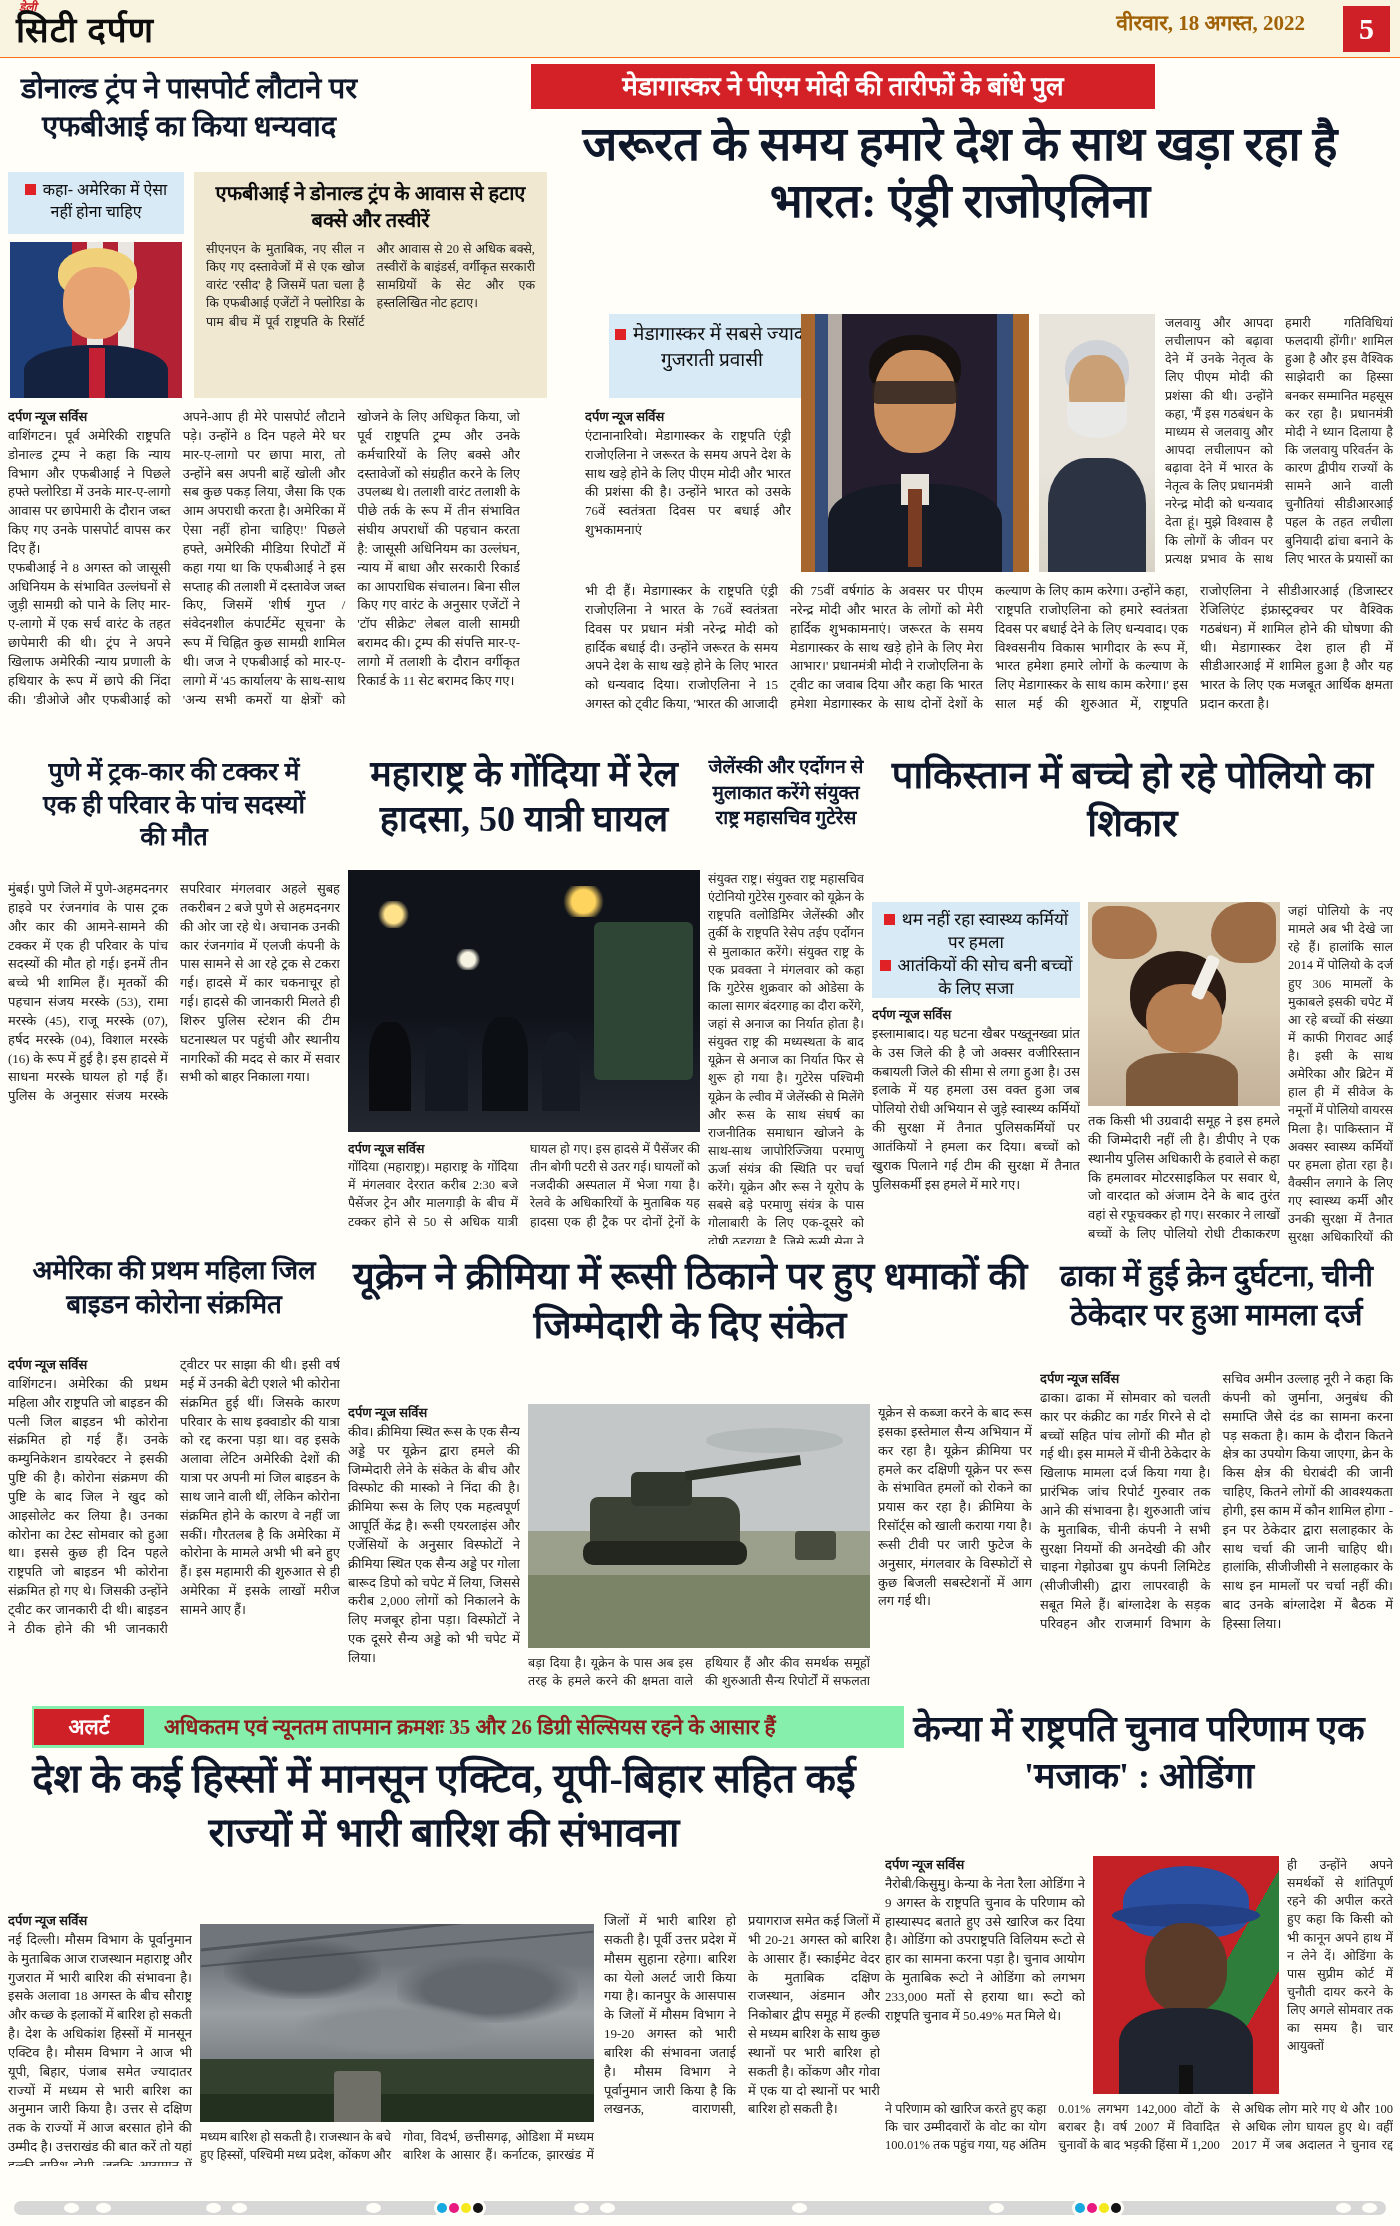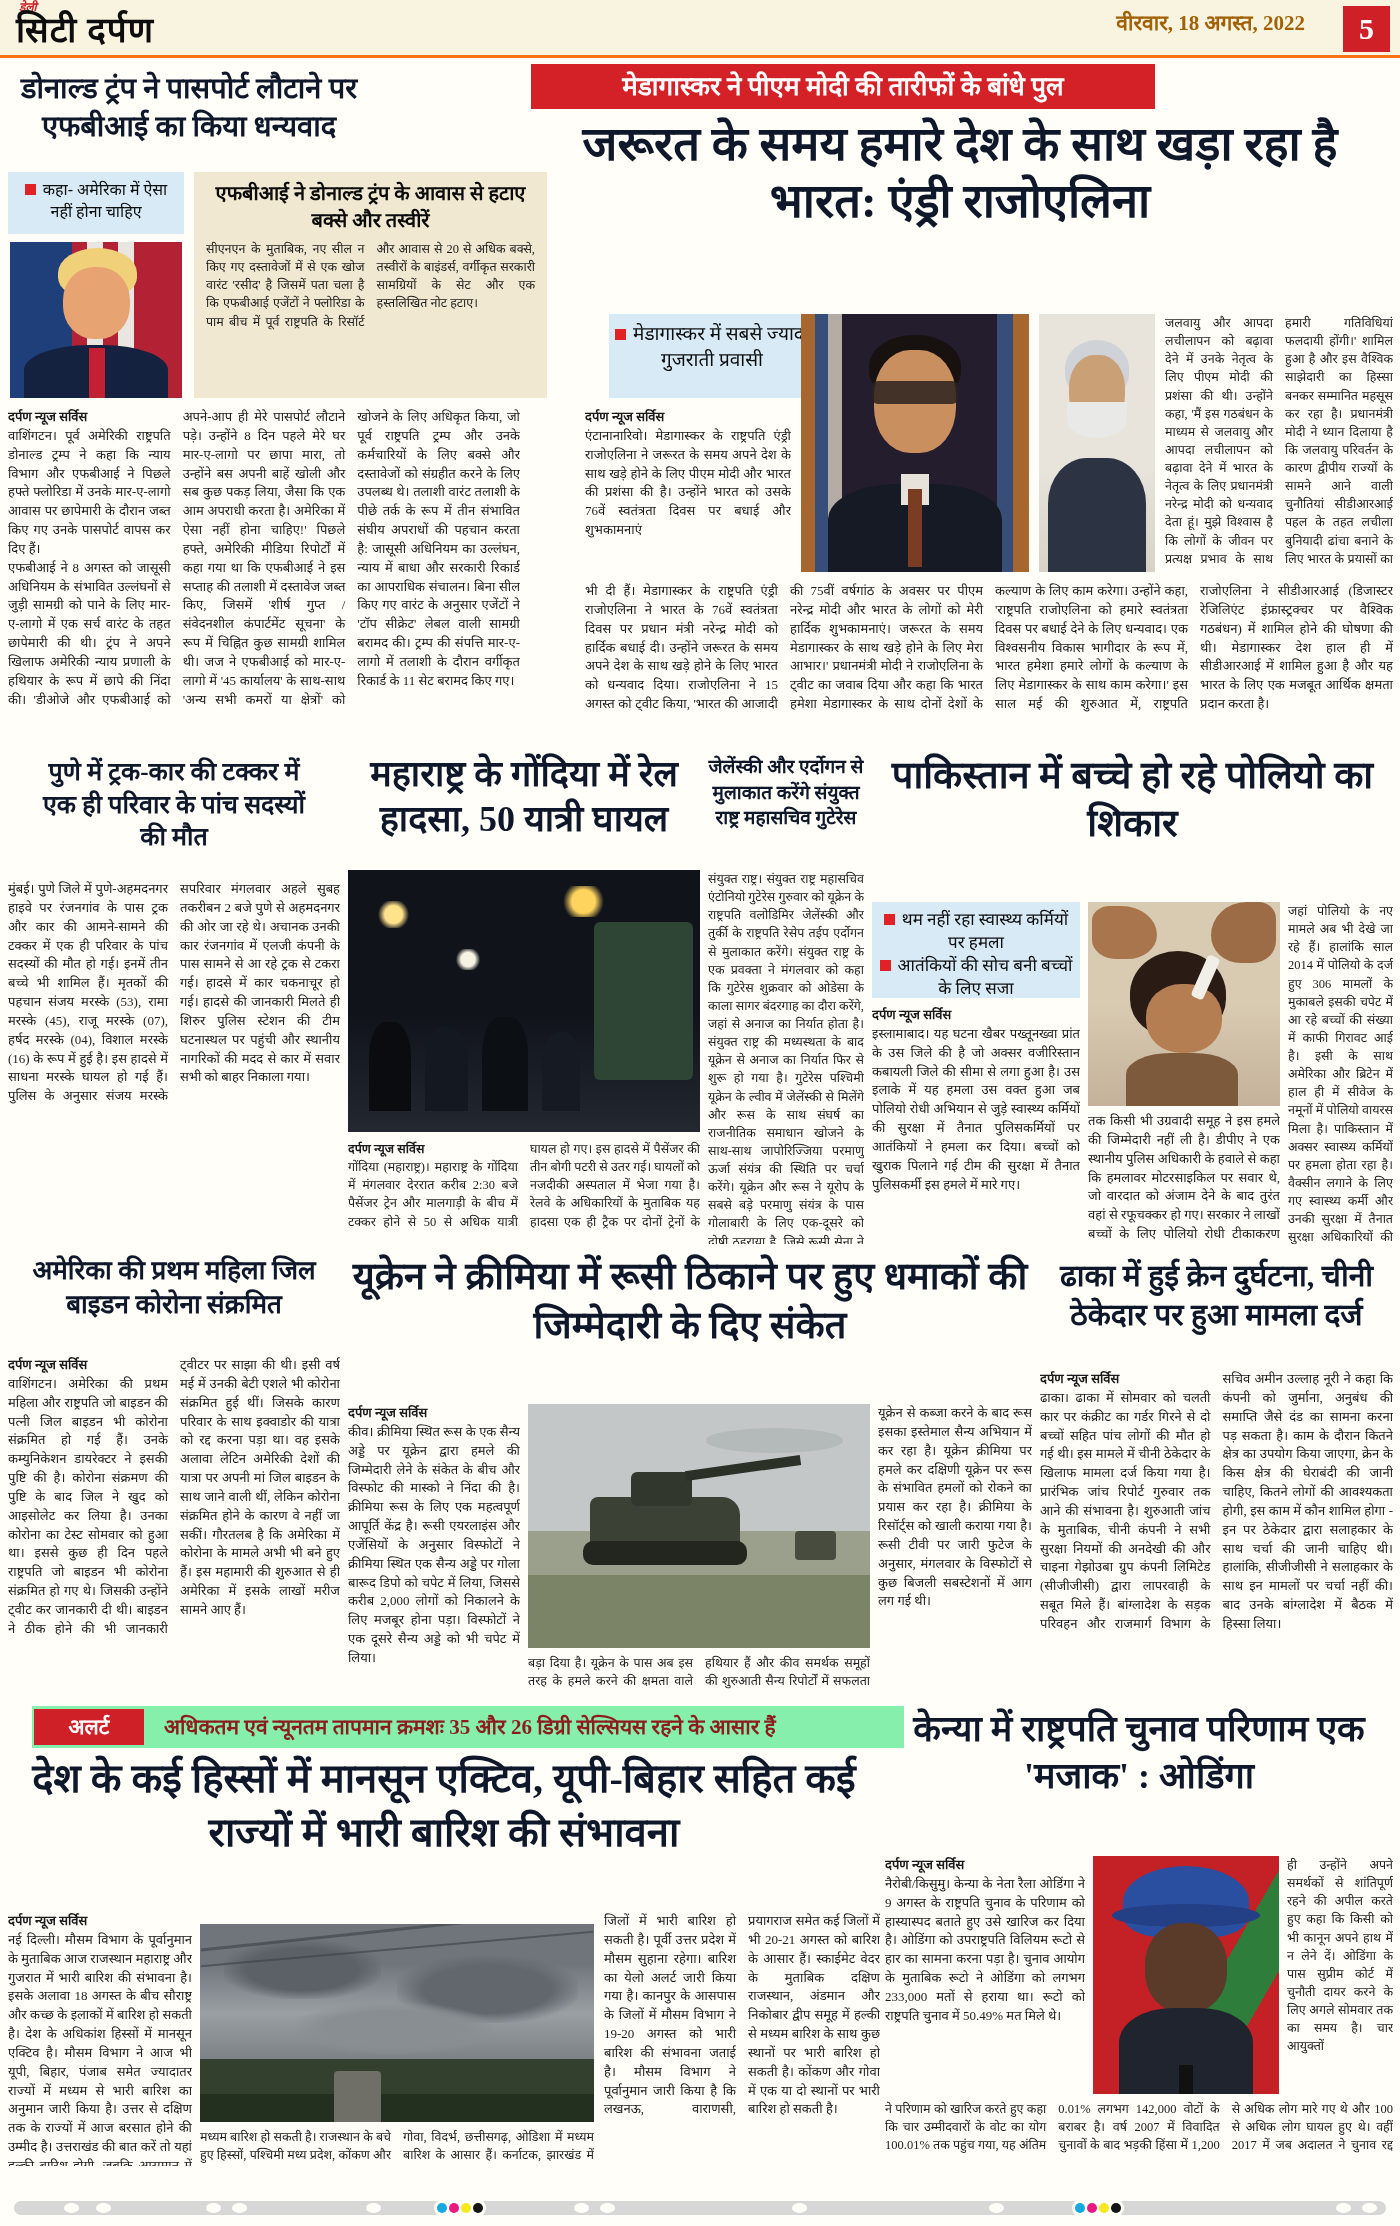--- a/index.html
+++ b/index.html
@@ -11,21 +11,21 @@
   .bt{font-size:13px;line-height:1.45;text-align:justify;overflow:hidden;}
   .byline{font-weight:700;}
   .cols2{column-count:2;column-gap:12px;}
   .cols3{column-count:3;column-gap:12px;}
   .cols4{column-count:4;column-gap:12px;}
   .kicker{background:#d7eaf6;padding:7px 6px;font-weight:400;font-size:17px;line-height:1.35;color:#0d0d0d;text-align:center;}
   .redsq{display:inline-block;width:11px;height:11px;background:#e02226;margin-right:7px;}
   .photo{position:absolute;overflow:hidden;background:#888;}
   .photo > div{position:absolute;}
   
-  .masthead{position:absolute;left:0;top:0;width:1400px;height:58px;background:#f8f4e0;border-bottom:3px solid #f97316;}
+  .masthead{position:absolute;left:0;top:0;width:1400px;height:58px;background:#f8f4e0;border-bottom:1px solid #f97316;}
   .logo{position:absolute;left:16px;top:1px;line-height:1;}
   .logo-top{color:#cf2028;font-size:12px;font-weight:700;font-style:italic;margin-left:3px;}
   .logo-main{font-size:35px;font-weight:800;color:#0d0d0d;letter-spacing:1px;}
   .section-box{position:absolute;left:573px;top:8px;width:332px;height:42px;background:#cf2028;color:#fff;font-size:27px;font-weight:700;text-align:center;line-height:42px;}
   .mh-date{position:absolute;right:95px;top:8px;font-size:21px;font-weight:700;color:#a16207;}
   .pagenum{position:absolute;right:10px;top:6px;width:47px;height:46px;background:#cf2028;color:#fff;font-size:30px;font-weight:800;text-align:center;line-height:46px;}
   
   .infobox{background:#f0e8d1;padding:8px 12px;}
   .infobox .ib-title{font-size:20px;font-weight:800;text-align:center;line-height:1.35;margin-bottom:6px;color:#0c0c0c;}
   .infobox .ib-text{font-size:12.5px;line-height:1.45;text-align:justify;column-count:2;column-gap:12px;}

